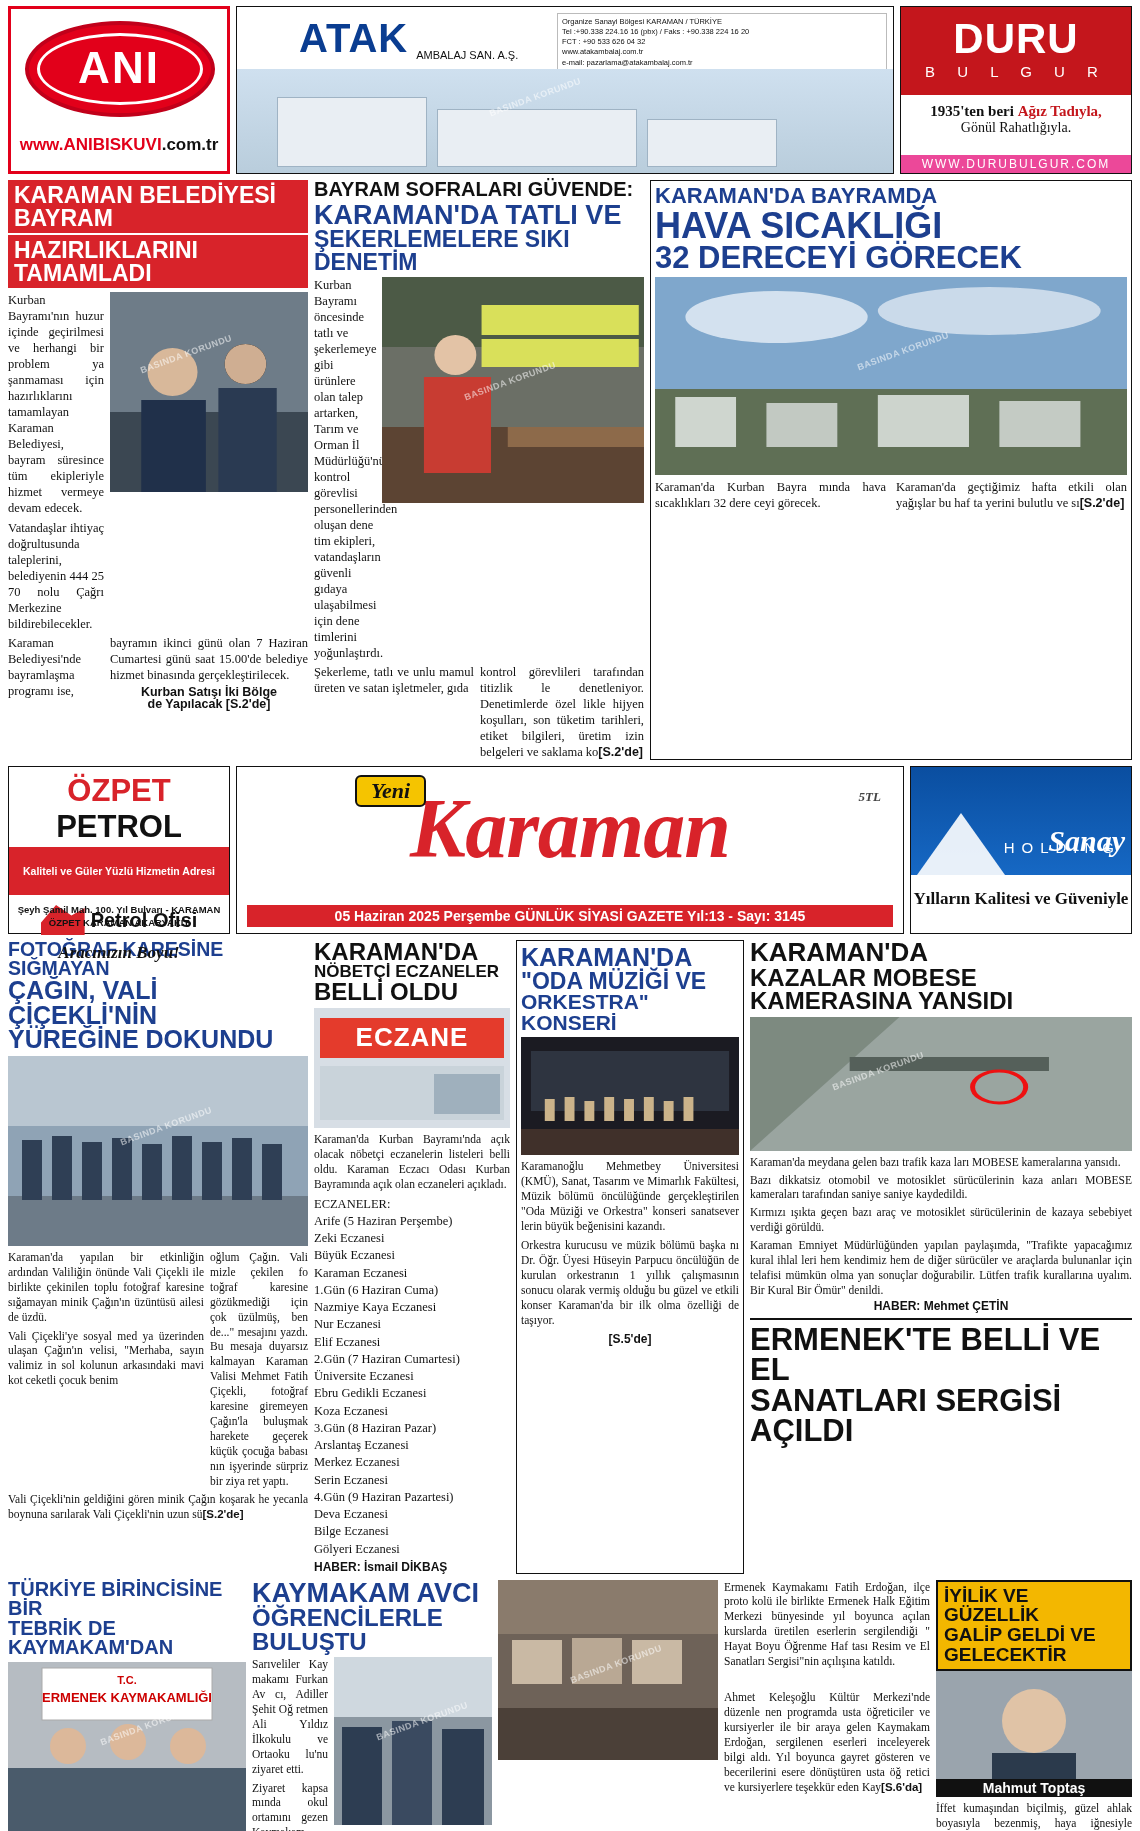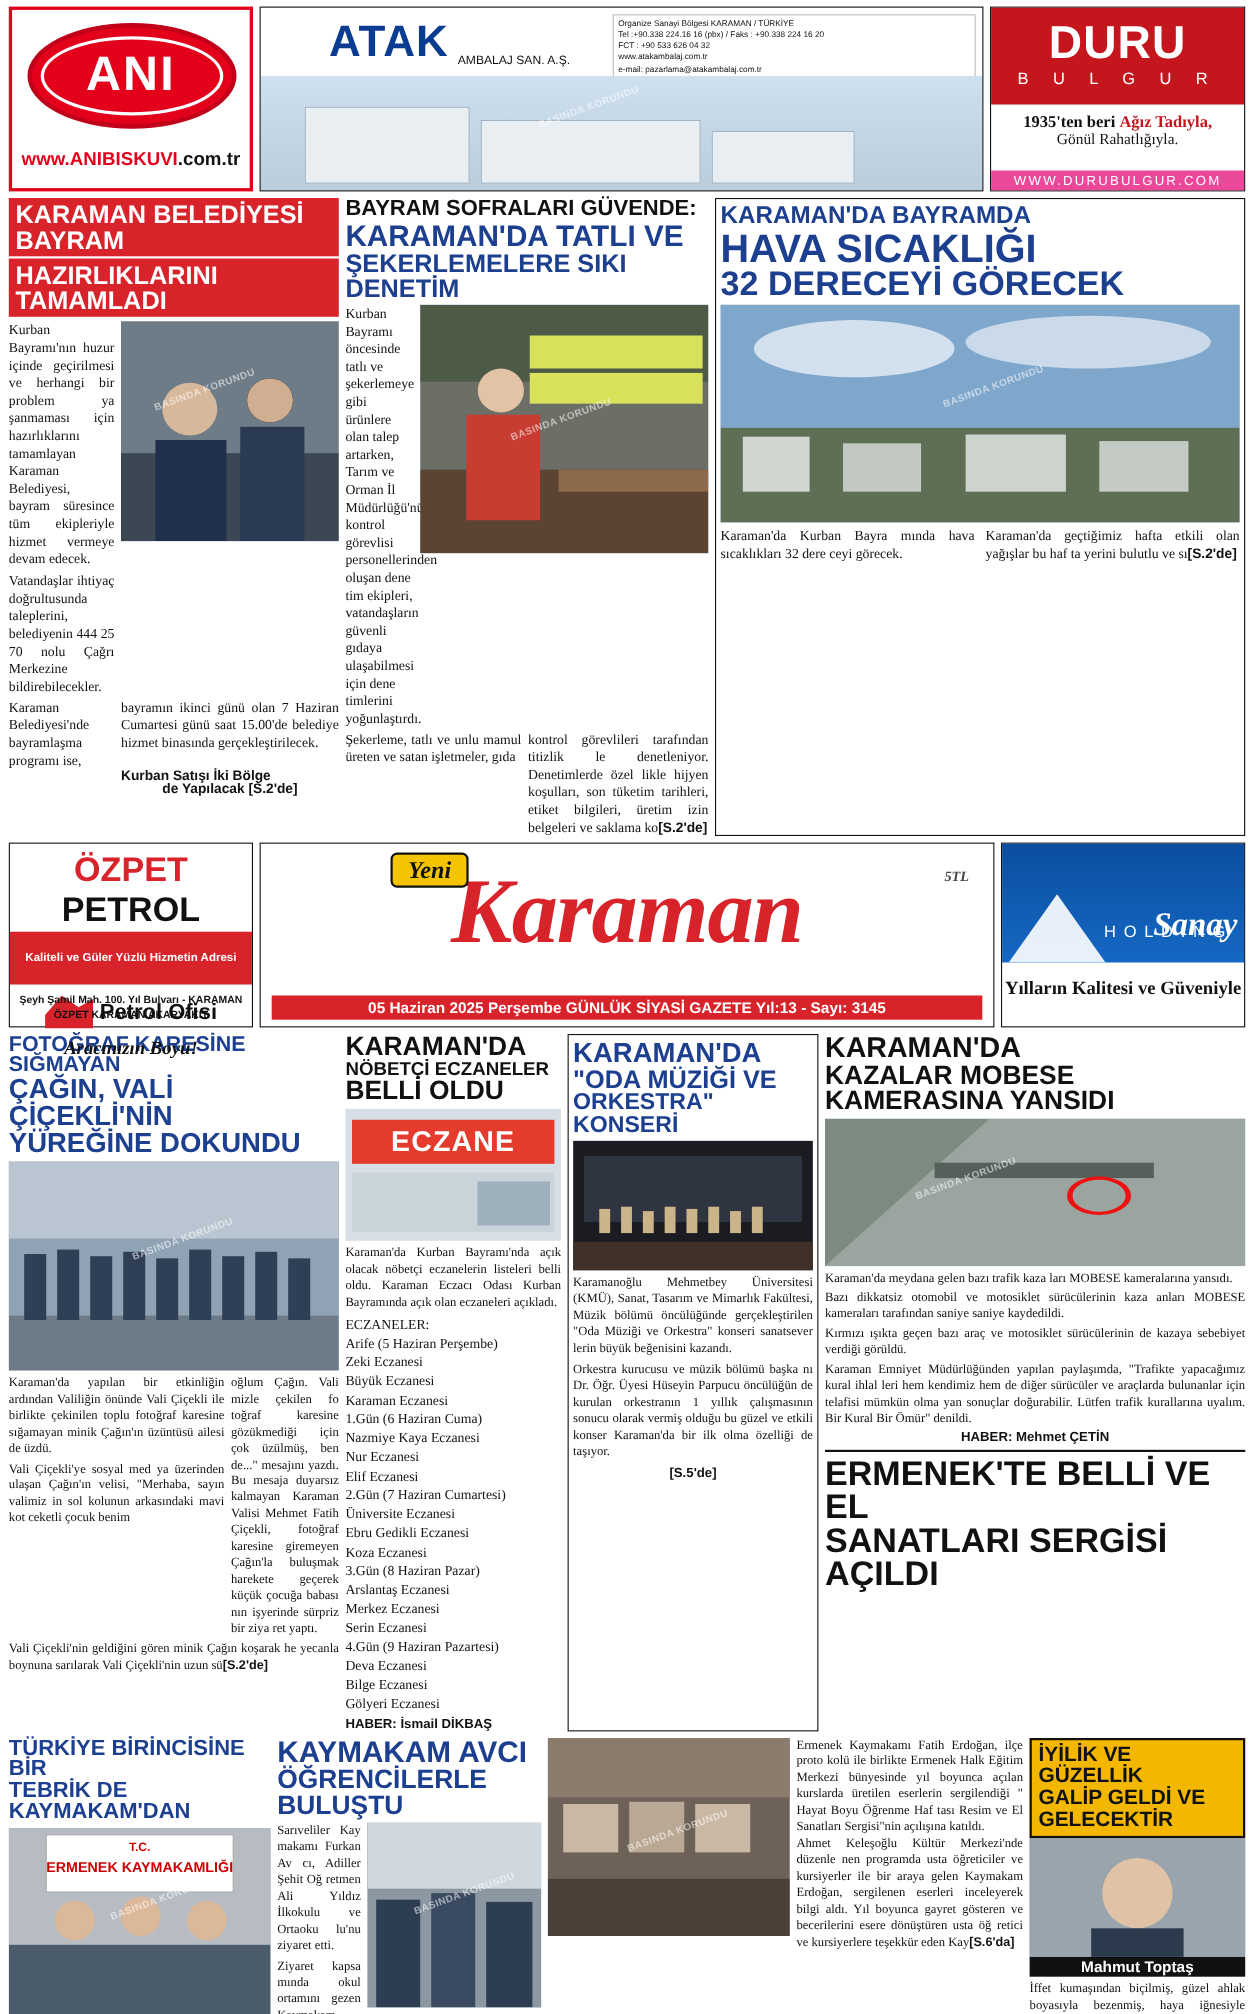--- a/index.html
+++ b/index.html
@@ -192,21 +192,21 @@
             <rect x="104" y="96" width="56" height="104" fill="#2a3a52"></rect>
           </svg>
         </div>
       </div>
       <div class="row" style="gap:6px;margin-top:3px">
         <div style="width:96px">
           <div class="lead just">Karaman Belediyesi'nde bayramlaşma programı ise,</div>
         </div>
         <div style="flex:1">
           <div class="lead just">bayramın ikinci günü olan 7 Haziran Cumartesi günü saat 15.00'de belediye hizmet binasında gerçekleştirilecek.</div>
-          <div class="hl" style="font-size:12.5px;margin-top:16px">Kurban Satışı İki Bölge</div>
+          <div class="hl" style="font-size:12.5px;text-align:center;margin-top:3px">Kurban Satışı İki Bölge</div>
           <div class="hl" style="font-size:12.5px;text-align:center">
             <span>de Yapılacak</span> <span class="ref">[S.2'de]</span>
           </div>
         </div>
       </div>
     </div>
 
     <div class="col-b">
       <div class="hl h-black" style="font-size:20px">BAYRAM SOFRALARI GÜVENDE:</div>
       <div class="hl h-blue" style="font-size:27px;margin-top:2px">KARAMAN'DA TATLI VE</div>
@@ -490,21 +490,21 @@
             <rect x="14" y="60" width="50" height="44" fill="#c9b9a4"></rect>
             <rect x="74" y="58" width="50" height="46" fill="#b9a894"></rect>
             <rect x="134" y="60" width="50" height="44" fill="#c9b9a4"></rect>
             <rect y="128" width="220" height="52" fill="#4b4038"></rect>
           </svg>
           <div class="wm" style="left:70px;top:80px">BASINDA
 KORUNDU</div>
         </div>
         <div style="flex:1">
           <div class="tiny just">Ermenek Kaymakamı Fatih Erdoğan, ilçe proto kolü ile birlikte Ermenek Halk Eğitim Merkezi bünyesinde yıl boyunca açılan kurslarda üretilen eserlerin sergilendiği " Hayat Boyu Öğrenme Haf tası Resim ve El Sanatları Sergisi"nin açılışına katıldı.</div>
-          <div class="tiny just" style="margin-top:0">
+          <div class="tiny just" style="margin-top:21px">
             <span>Ahmet Keleşoğlu Kültür Merkezi'nde düzenle nen programda usta öğreticiler ve kursiyerler ile bir araya gelen Kaymakam Erdoğan, sergilenen eserleri inceleyerek bilgi aldı. Yıl boyunca gayret gösteren ve becerilerini esere dönüştüren usta öğ retici ve kursiyerlere teşekkür eden Kay</span><span class="ref">[S.6'da]</span>
           </div>
         </div>
       </div>
     </div>
 
     <div class="b4">
       <div class="yellowbox">
         <div class="yb-t">İYİLİK VE GÜZELLİK</div>
         <div class="yb-t">GALİP GELDİ VE</div>

